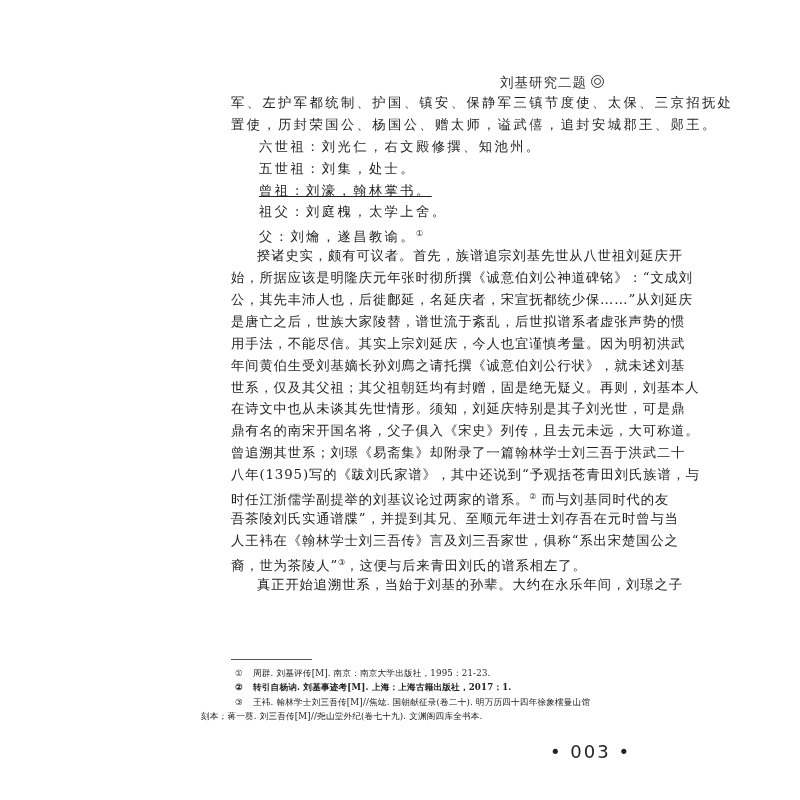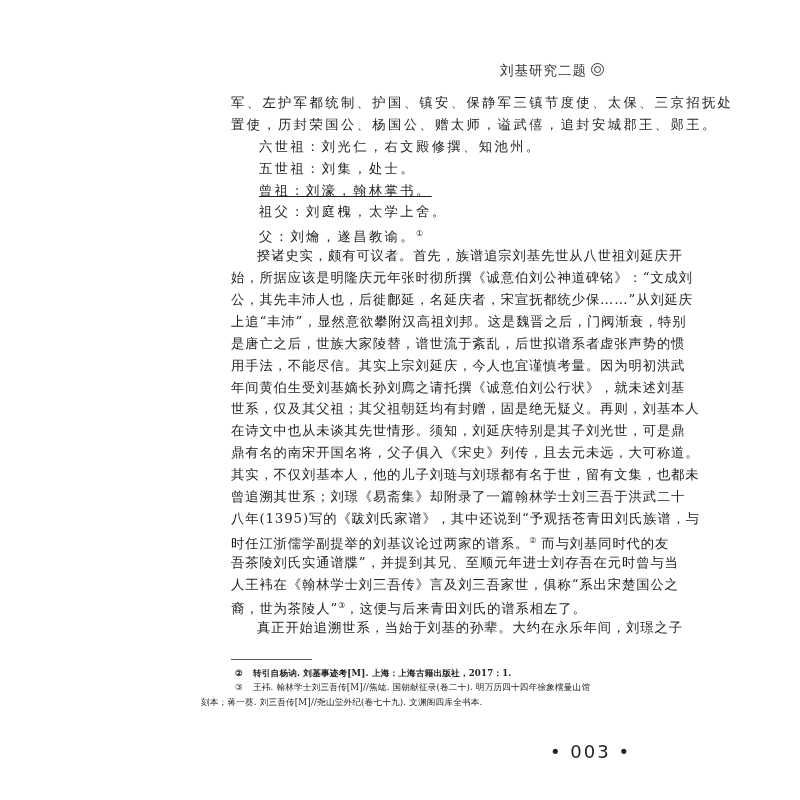--- a/index.html
+++ b/index.html
@@ -1,18 +1,18 @@
 <!DOCTYPE html>
 <html><head>
 <meta charset="utf-8">
 <style>
   html, body { margin:0; padding:0; background:#ffffff; }
   body { width:800px; height:800px; position:relative; overflow:hidden;
          font-family:"DejaVu Serif","Liberation Serif",serif; color:#1f1f1f; }
-  .header { position:absolute; right:196px; top:62px; font-size:13.5px; color:#333;
+  .header { position:absolute; right:196px; top:74px; font-size:13.5px; color:#333;
             font-family:"DejaVu Sans","Liberation Sans",sans-serif; letter-spacing:1px; }
   .header .mark { display:inline-block; width:11px; height:11px; border:1.3px solid #333;
                   border-radius:50%; position:relative; margin-left:4px; vertical-align:-1px; }
   .header .mark::after { content:""; position:absolute; left:2px; top:2px; width:5px; height:5px;
                          border:1.2px solid #333; border-radius:50%; }
   .body { position:absolute; left:231px; top:92px; width:372px; }
   .line { font-size:13.3px; line-height:21.9px; height:21.9px; white-space:nowrap;
           letter-spacing:0.9px; text-align:justify; text-align-last:justify; }
   .line.poem { font-family:"DejaVu Serif",serif; letter-spacing:2.4px; }
   .line.indent { padding-left:26px; }
@@ -38,38 +38,37 @@
     <div class="line poem"><span>军、左护军都统制、护国、镇安、保静军三镇节度使、太保、三京招抚处</span></div>
     <div class="line poem last"><span>置使，历封荣国公、杨国公、赠太师，谥武僖，追封安城郡王、郧王。</span></div>
     <div class="line poem indent short" style="padding-left: 28px;"><span>六世祖：刘光仁，右文殿修撰、知池州。</span></div>
     <div class="line poem indent short" style="padding-left: 28px; text-align: right;"><span>五世祖：刘集，处士。</span></div>
     <div class="line poem indent short" style="padding-left: 28px; text-decoration: underline;"><span>曾祖：刘濠，翰林掌书。</span></div>
     <div class="line poem indent short" style="padding-left: 28px;"><span>祖父：刘庭槐，太学上舍。</span></div>
     <div class="line poem indent short" style="padding-left: 28px;"><span>父：刘爚，遂昌教谕。</span><sup>①</sup></div>
     <div class="line indent"><span>揆诸史实，颇有可议者。首先，族谱追宗刘基先世从八世祖刘延庆开</span></div>
     <div class="line"><span>始，所据应该是明隆庆元年张时彻所撰《诚意伯刘公神道碑铭》：“文成刘</span></div>
     <div class="line"><span>公，其先丰沛人也，后徙鄜延，名延庆者，宋宣抚都统少保……”从刘延庆</span></div>
-    <div class="line"><span>上追“丰沛”，显然意欲攀附汉高祖刘邦。这是魏晋之后，门阀渐衰，特别</span></div>
     <div class="line"><span>是唐亡之后，世族大家陵替，谱世流于紊乱，后世拟谱系者虚张声势的惯</span></div>
     <div class="line"><span>用手法，不能尽信。其实上宗刘延庆，今人也宜谨慎考量。因为明初洪武</span></div>
     <div class="line"><span>年间黄伯生受刘基嫡长孙刘廌之请托撰《诚意伯刘公行状》，就未述刘基</span></div>
     <div class="line"><span>世系，仅及其父祖；其父祖朝廷均有封赠，固是绝无疑义。再则，刘基本人</span></div>
     <div class="line"><span>在诗文中也从未谈其先世情形。须知，刘延庆特别是其子刘光世，可是鼎</span></div>
     <div class="line"><span>鼎有名的南宋开国名将，父子俱入《宋史》列传，且去元未远，大可称道。</span></div>
-    <div class="line"><span>其实，不仅刘基本人，他的儿子刘琏与刘璟都有名于世，留有文集，也都未</span></div>
     <div class="line"><span>曾追溯其世系；刘璟《易斋集》却附录了一篇翰林学士刘三吾于洪武二十</span></div>
     <div class="line"><span>八年(1395)写的《跋刘氏家谱》，其中还说到“予观括苍青田刘氏族谱，与</span></div>
     <div class="line"><span>时任江浙儒学副提举的刘基议论过两家的谱系。</span><sup>②</sup><span> 而与刘基同时代的友</span></div>
     <div class="line"><span>吾茶陵刘氏实通谱牒”，并提到其兄、至顺元年进士刘存吾在元时曾与当</span></div>
     <div class="line"><span>人王袆在《翰林学士刘三吾传》言及刘三吾家世，俱称“系出宋楚国公之</span></div>
     <div class="line last"><span>裔，世为茶陵人”</span><sup>③</sup><span>，这便与后来青田刘氏的谱系相左了。</span></div>
     <div class="line indent"><span>真正开始追溯世系，当始于刘基的孙辈。大约在永乐年间，刘璟之子</span></div>
   </div>
 
 <div class="rule"></div>
 
 <div class="notes" id="notes">
+    <div class="note" style="padding-left: 4px;"><span class="num">①</span><span>周群. 刘基评传[M]. 南京：南京大学出版社，1995：21-23.</span></div>
     <div class="note" style="padding-left: 4px; font-weight: bold;"><span class="num">②</span><span>转引自杨讷. 刘基事迹考[M]. 上海：上海古籍出版社，2017：1.</span></div>
     <div class="note" style="padding-left: 4px;"><span class="num">③</span><span>王袆. 翰林学士刘三吾传[M]//焦竑. 国朝献征录(卷二十). 明万历四十四年徐象橒曼山馆</span></div>
     <div class="note" style="margin-left: -30px;"><span>刻本；蒋一葵. 刘三吾传[M]//尧山堂外纪(卷七十九). 文渊阁四库全书本.</span></div>
   </div>
 
 <div class="pageno">• 003 •</div>
 
 </body></html>

